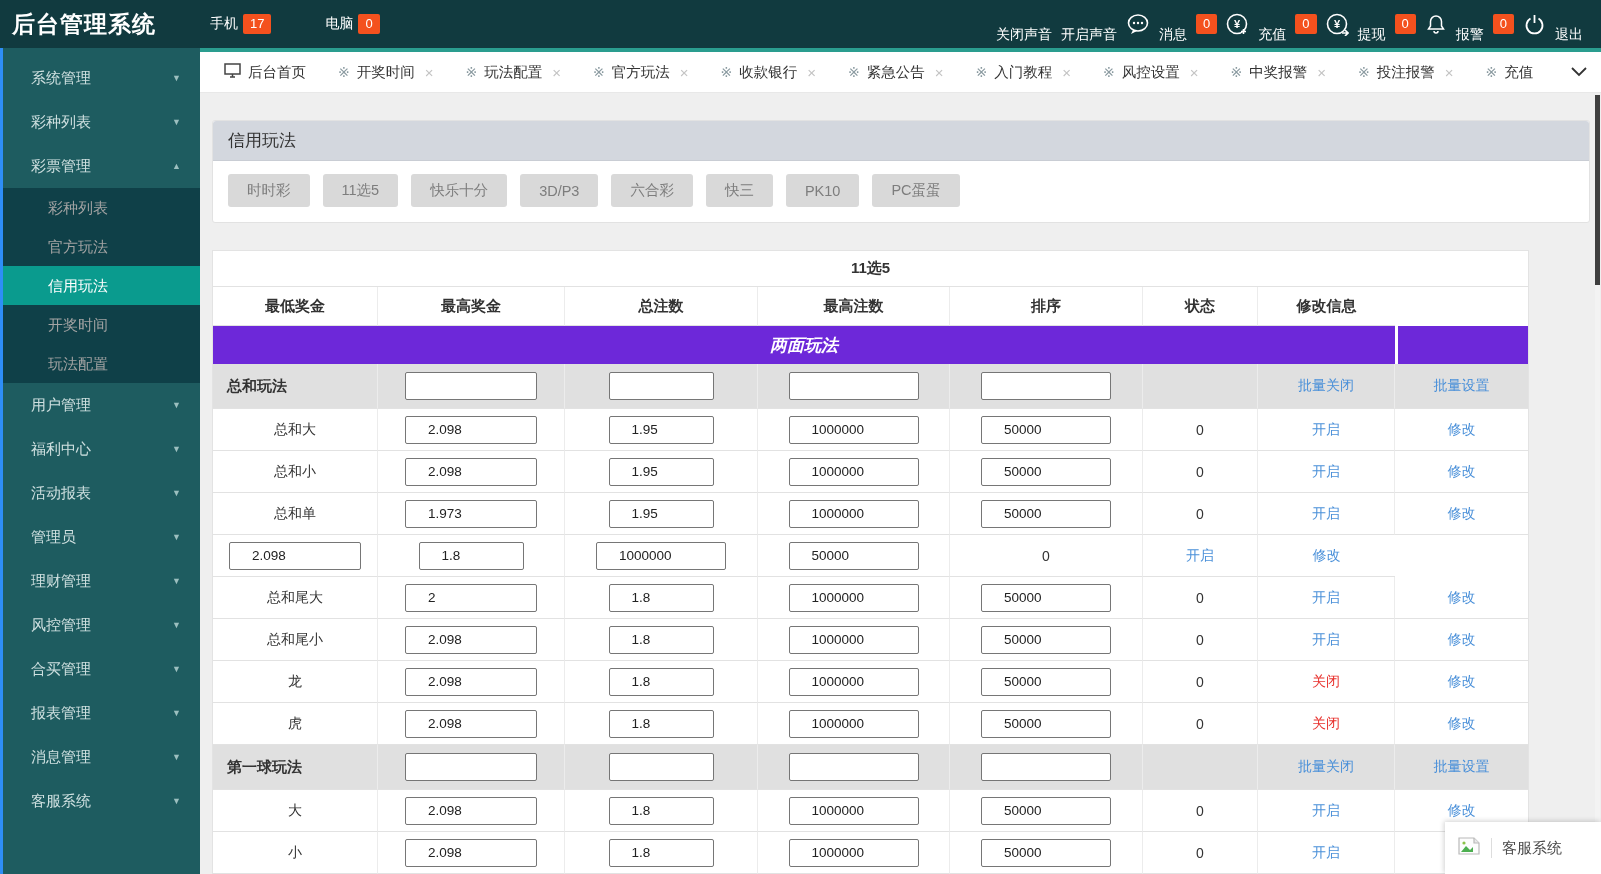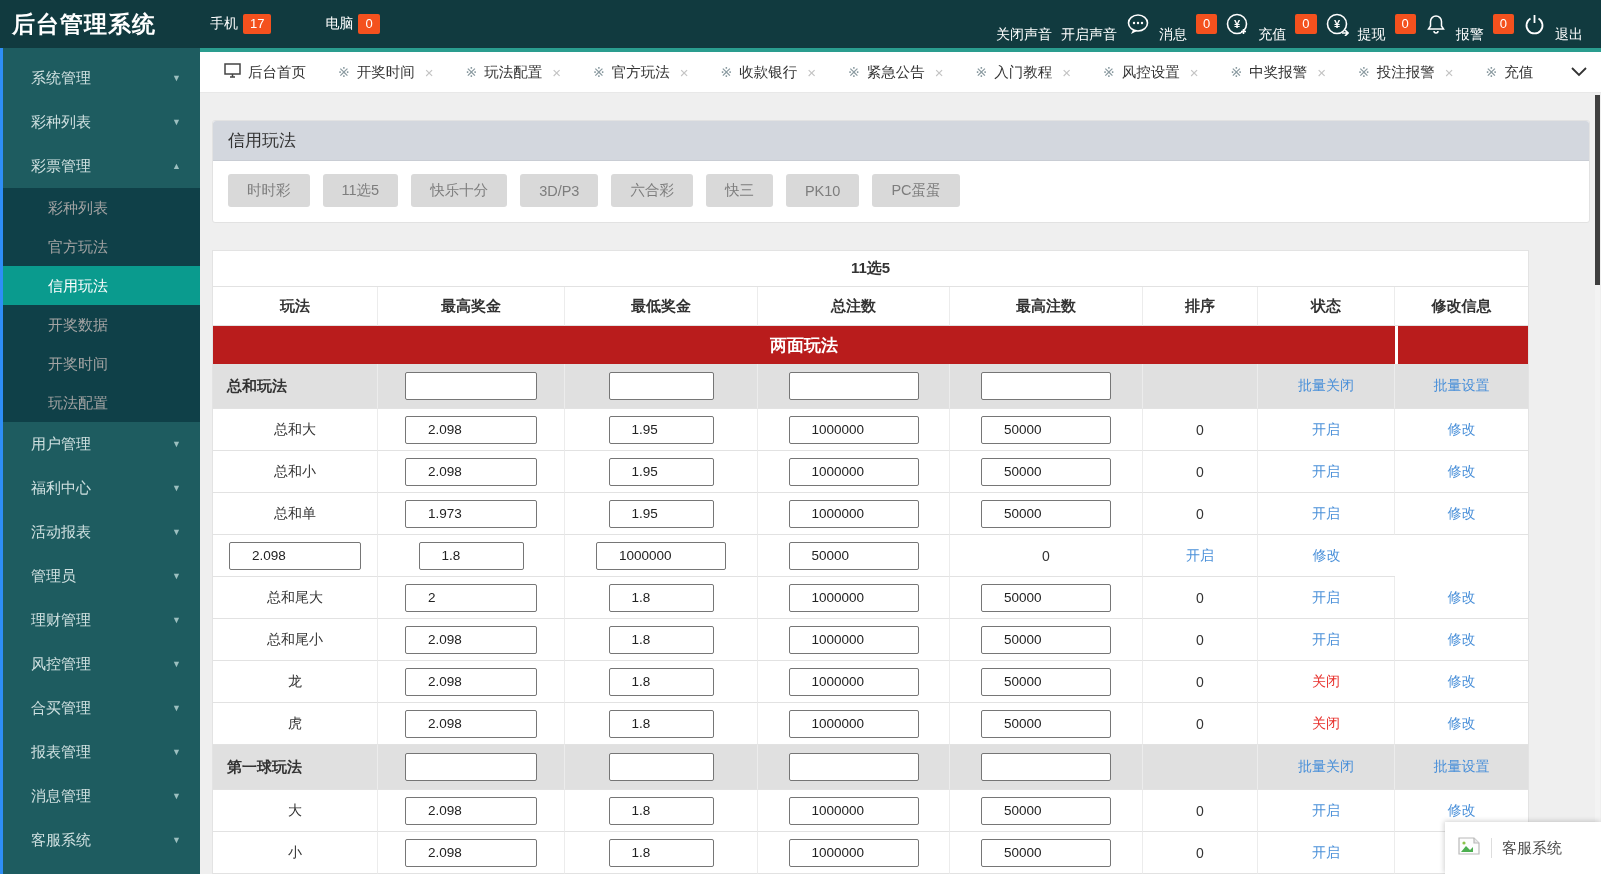--- a/index.html
+++ b/index.html
@@ -43,21 +43,21 @@
   .panel-body { padding:13px 15px 15px; display:flex; gap:13px; }
   .game-btn { background:#d9d9d9; color:#7d7d7d; font-size:14.5px; padding:7px 19px; border:none; border-radius:3px; cursor:pointer; font-family:inherit; }
 
   
   .play-table { margin-top:27px; width:1317px; background:#fff; border:1px solid #e3e3e3; }
   .trow { display:grid; grid-template-columns:165px 187px 193px 192px 193px 115px 137px 133px; }
   .cell { display:flex; align-items:center; justify-content:center; border-bottom:1px solid #e2e2e2; border-right:1px solid #ececec; min-height:42px; font-size:14px; color:#333; }
   .trow .cell:last-child { border-right:none; }
   .title-cell { grid-column:1 / -1; min-height:36px; font-weight:bold; font-size:15px; border-right:none; }
   .hdr .cell { min-height:39px; font-weight:bold; font-size:15px; }
-  .section .cell { background:#b91c1c; color:#fff; font-weight:bold; font-size:17px; min-height:38px; border-bottom:none; border-right:none; }
+  .section .cell { background:#6d28d9; color:#fff; font-weight:bold; font-size:17px; min-height:38px; border-bottom:none; border-right:none;font-style:italic; }
   .section .sec-main { grid-column:1 / span 7; }
   .section .sec-tail { border-left:3px solid #fff; }
   .group .cell { background:#e0e0e0; min-height:45px; }
   .group .g-name { justify-content:flex-start; padding-left:14px; font-weight:bold; font-size:15px; }
   .cell input { height:28px; border:1px solid #767676; border-radius:2px; padding:0 22px; font-size:13.5px; color:#222; font-family:inherit; background:#fff; }
   .in-c2 { width:132px; } .in-c3 { width:105px; } .in-c4 { width:130px; } .in-c5 { width:130px; }
   .lnk { color:#4a90d9; cursor:pointer; }
   .lnk.red { color:#e8312d; }
 
   
@@ -145,21 +145,20 @@
         <span class="chev">▼</span>
       </div>
       <div class="side-item">
         <span class="side-label">彩票管理</span>
         <span class="chev">▲</span>
       </div>
       <div class="submenu">
         <div class="sub-item">彩种列表</div>
         <div class="sub-item">官方玩法</div>
         <div class="sub-item active">信用玩法</div>
-        <div class="sub-item">开奖数据</div>
         <div class="sub-item">开奖时间</div>
         <div class="sub-item">玩法配置</div>
       </div>
       <div class="side-item">
         <span class="side-label">用户管理</span>
         <span class="chev">▼</span>
       </div>
       <div class="side-item">
         <span class="side-label">福利中心</span>
         <span class="chev">▼</span>
@@ -279,23 +278,22 @@
           <button class="game-btn">快三</button>
           <button class="game-btn">PK10</button>
           <button class="game-btn">PC蛋蛋</button>
         </div>
     </section>
     <section class="play-table" id="play-table">
         <div class="trow ">
           <div class="cell title-cell">11选5</div>
         </div>
         <div class="trow hdr">
-          <div class="cell">玩法</div>
+          <div class="cell">最低奖金</div>
           <div class="cell">最高奖金</div>
-          <div class="cell">最低奖金</div>
           <div class="cell">总注数</div>
           <div class="cell">最高注数</div>
           <div class="cell">排序</div>
           <div class="cell">状态</div>
           <div class="cell">修改信息</div>
         </div>
         <div class="trow section">
           <div class="cell sec-main">两面玩法</div>
           <div class="cell sec-tail"></div>
         </div>

